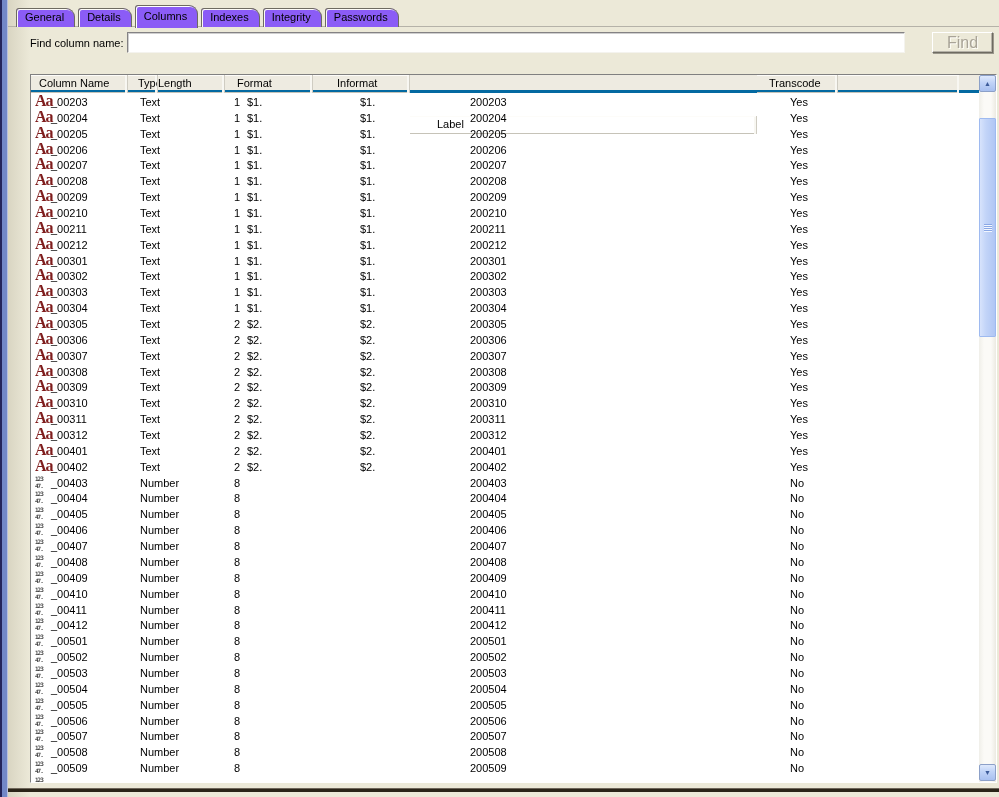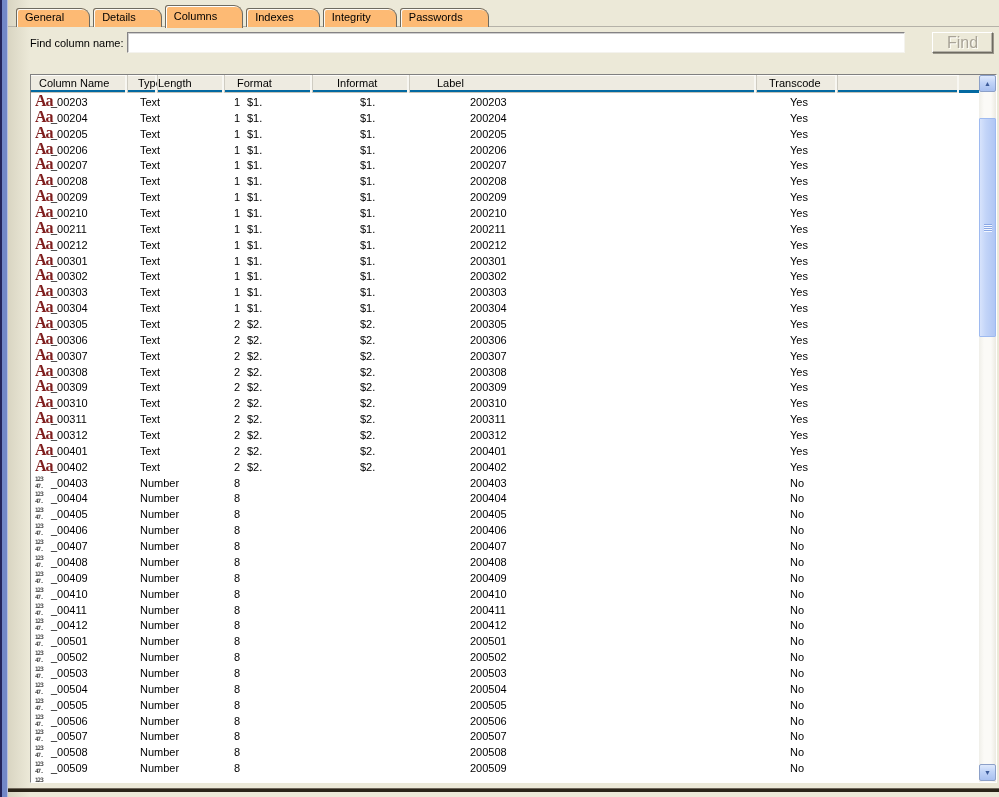--- a/index.html
+++ b/index.html
@@ -24,22 +24,22 @@
   
   .bottom-rule {
     position:absolute; left:8px; right:0; top:788px; height:4px;
     background:#2a2418; border-top:1px solid #6e665a;
   }
 
   
   .tabstrip { position:absolute; left:16px; top:4px; height:23px; display:flex; align-items:flex-end; z-index:3; }
   .tabline { position:absolute; left:8px; right:0; top:26px; height:1px; background:#b5b2a8; z-index:1; }
   .tab {
-    position:relative; height:19px; padding:2px 25px 0 8px; margin-right:3px;
-    background:#fdba74;
+    position:relative; height:19px; padding:2px 10px 0 8px; margin-right:3px;
+    background:#8b5cf6;
     border:1px solid #6e6b61; border-bottom:none;
     border-top-left-radius:3px; border-top-right-radius:9px;
     box-shadow:inset 1px 1px 0 #fbfaf6;
     white-space:nowrap; cursor:default; z-index:2;
   }
   .tab.active {
     height:23px; padding-top:4px; z-index:4;
     margin-bottom:-1px;
     box-shadow:inset 1px 1px 0 #fff;
   }
@@ -77,21 +77,21 @@
   .hcell {
     height:18px; line-height:17px; white-space:nowrap; overflow:hidden;
     border-right:1px solid #cfccc2;
     box-shadow:inset 0 1px 0 #fdfcf9, inset -2px 0 0 #f8f7f2, inset 0 -1px 0 #c6c3b8;
   }
   .h0{width:97px; padding-left:8px;}
   .h1{width:30px; padding-left:10px;}
   .h2{width:67px; text-align:left; padding-right:7px;}
   .h3{width:88px; padding-left:12px;}
   .h4{width:97px; padding-left:24px;}
-  .h5{width:347px; padding-left:27px;}
+  .h5{width:347px; padding-left:27px;margin-top:41px;}
   .h6{width:81px; padding-left:12px;}
   .h7{width:121px; border-right:none;}
 
   
   .rows { position:absolute; left:0; top:19px; width:948px; bottom:0; overflow:hidden; }
   .row { position:relative; height:15.86px; width:100%; }
   .row span { position:absolute; top:1px; line-height:14px; white-space:nowrap; }
   .c-icon { left:4px; width:15px; top:0 !important; }
   .c-name { left:20px; }
   .c-type { left:109px; }

